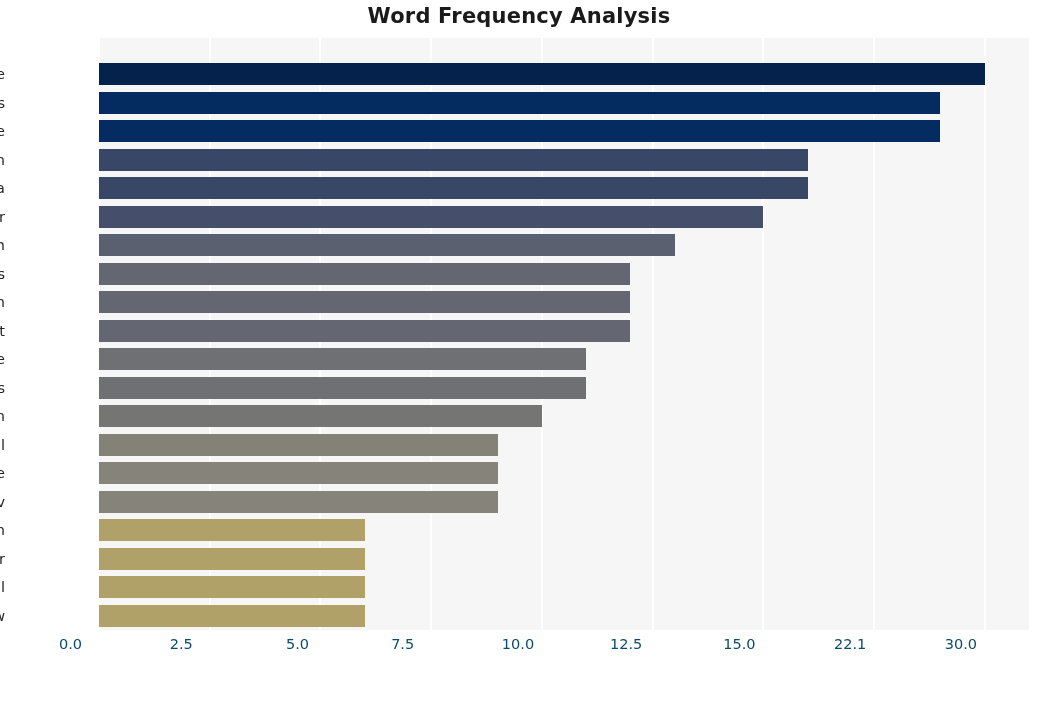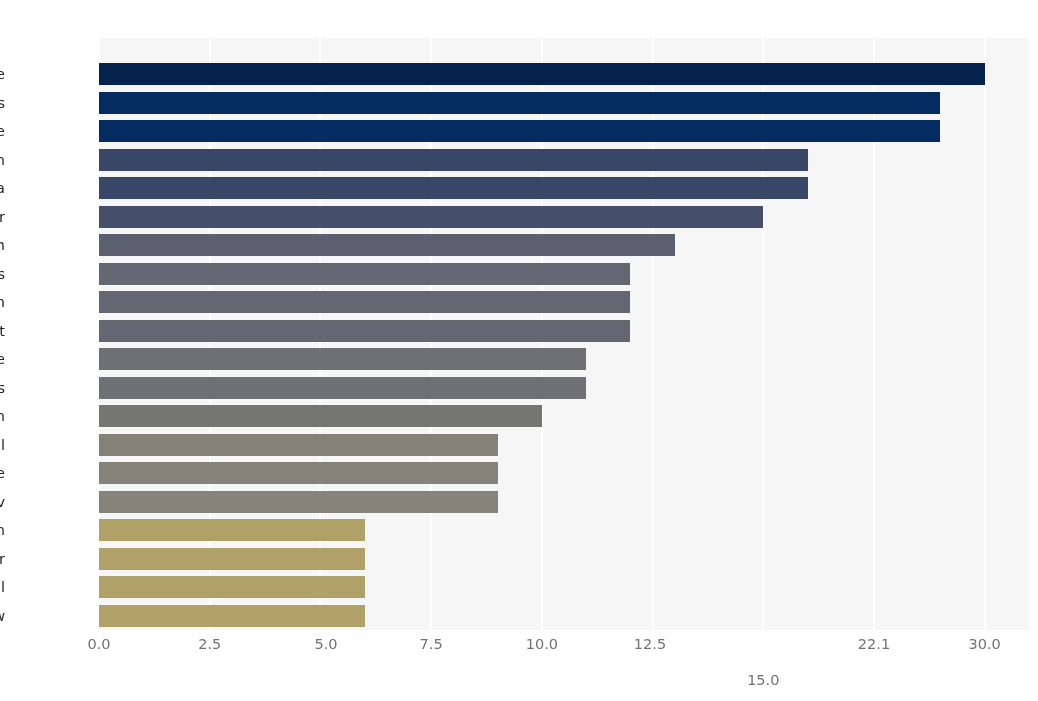--- a/index.html
+++ b/index.html
@@ -75,42 +75,43 @@
     color: #262626;
     white-space: nowrap;
     line-height: 14px;
   }
 
   
   .xtick {
     position: absolute;
     top: 636px;
     font-size: 14.5px;
-    color: #737373;
-    text-align: center;
+    color: #0c4a6e;
+    text-align: left;
     width: 80px;
     margin-left: -40px;
     line-height: 16px;
   }
 
   #xlabel {
     position: absolute;
     left: 99px;
     top: 673px;
     width: 930px;
     text-align: center;
     font-size: 15px;
     color: #262626;
   }
 </style>
 </head>
 <body>
 
 <div id="figure">
 
+  <div id="chart-title">Word Frequency Analysis</div>
 
   <div id="plot-area">
     <div id="gridlines">
         <div class="gridline" style="left: -1px;"></div>
         <div class="gridline" style="left: 109.714px;"></div>
         <div class="gridline" style="left: 220.429px;"></div>
         <div class="gridline" style="left: 331.143px;"></div>
         <div class="gridline" style="left: 441.857px;"></div>
         <div class="gridline" style="left: 552.571px;"></div>
         <div class="gridline" style="left: 663.286px;"></div>
@@ -203,19 +204,19 @@
       <div class="ytick" style="top: 580px;">federal</div>
       <div class="ytick" style="top: 608.5px;">shaw</div>
     </div>
   <div id="xtick-labels">
       <div class="xtick" style="left: 99px;">0.0</div>
       <div class="xtick" style="left: 209.714px;">2.5</div>
       <div class="xtick" style="left: 326px;">5.0</div>
       <div class="xtick" style="left: 431.143px;">7.5</div>
       <div class="xtick" style="left: 541.857px;">10.0</div>
       <div class="xtick" style="left: 650px;">12.5</div>
-      <div class="xtick" style="left: 763.286px; margin-top: 36px;">15.0</div>
+      <div class="xtick" style="left: 763.286px;">15.0</div>
       <div class="xtick" style="left: 874px;">22.1</div>
       <div class="xtick" style="left: 984.714px;">30.0</div>
     </div>
 
 
 </div>
 
 </body></html>

